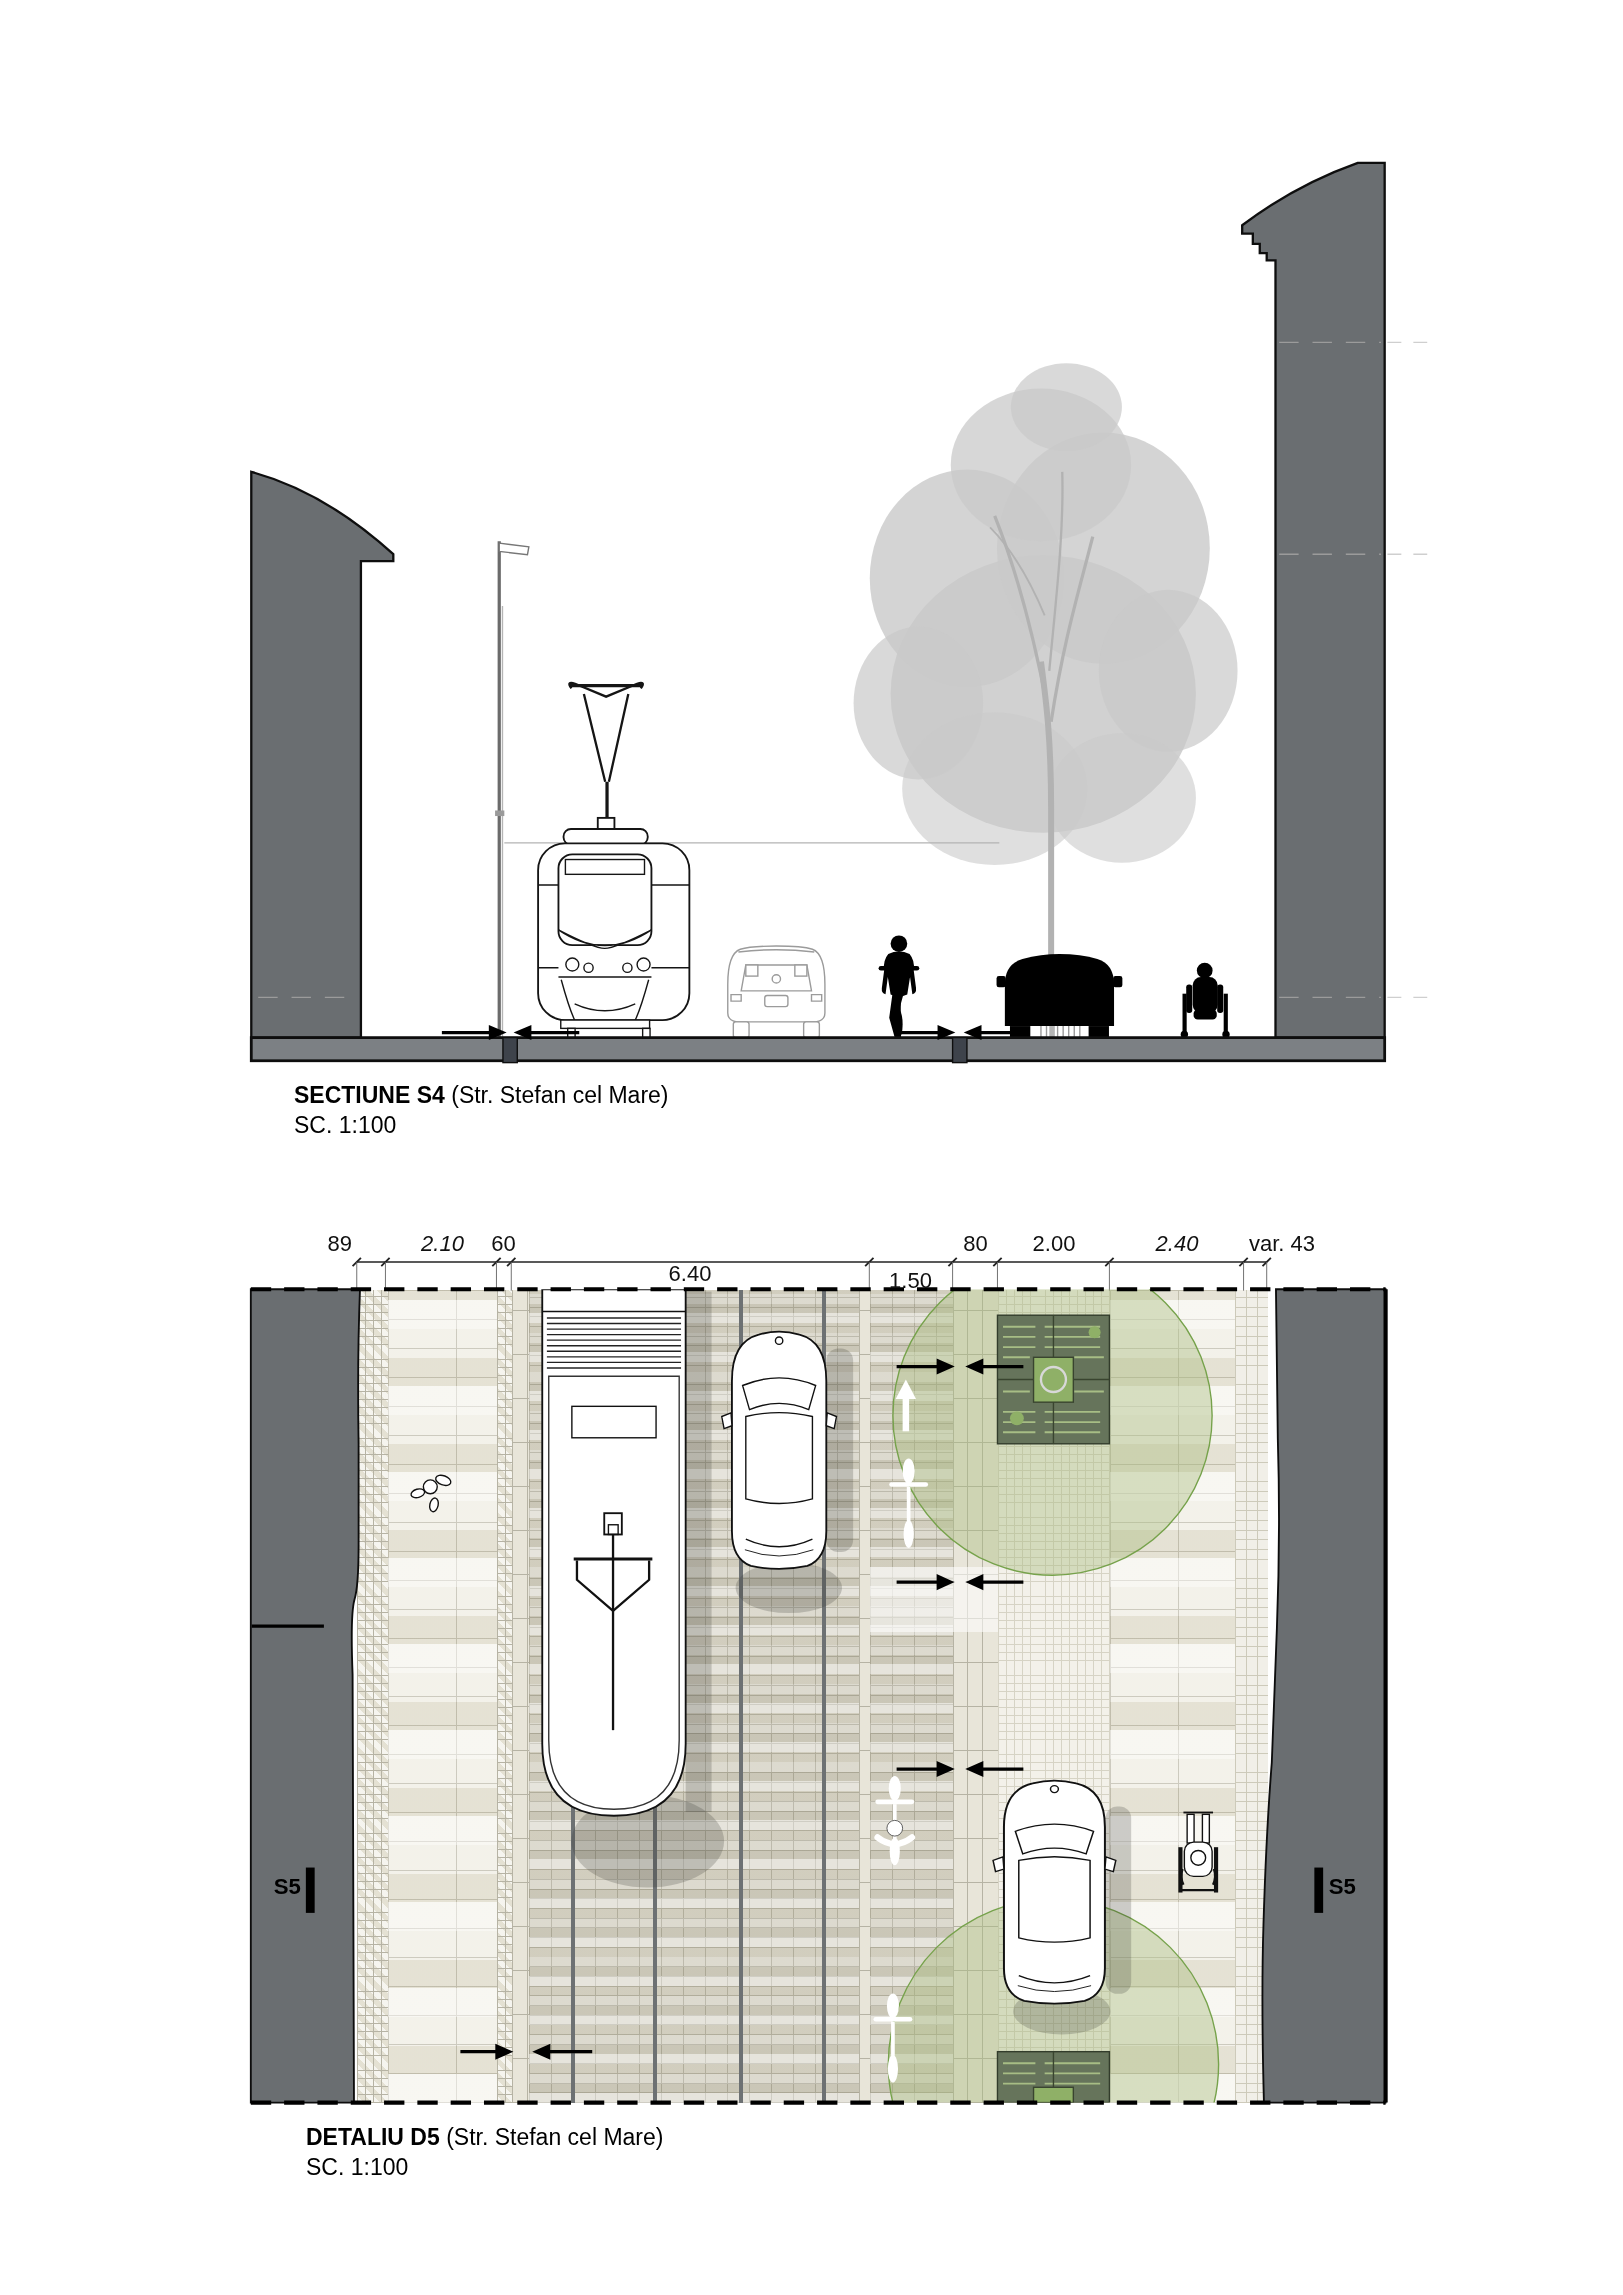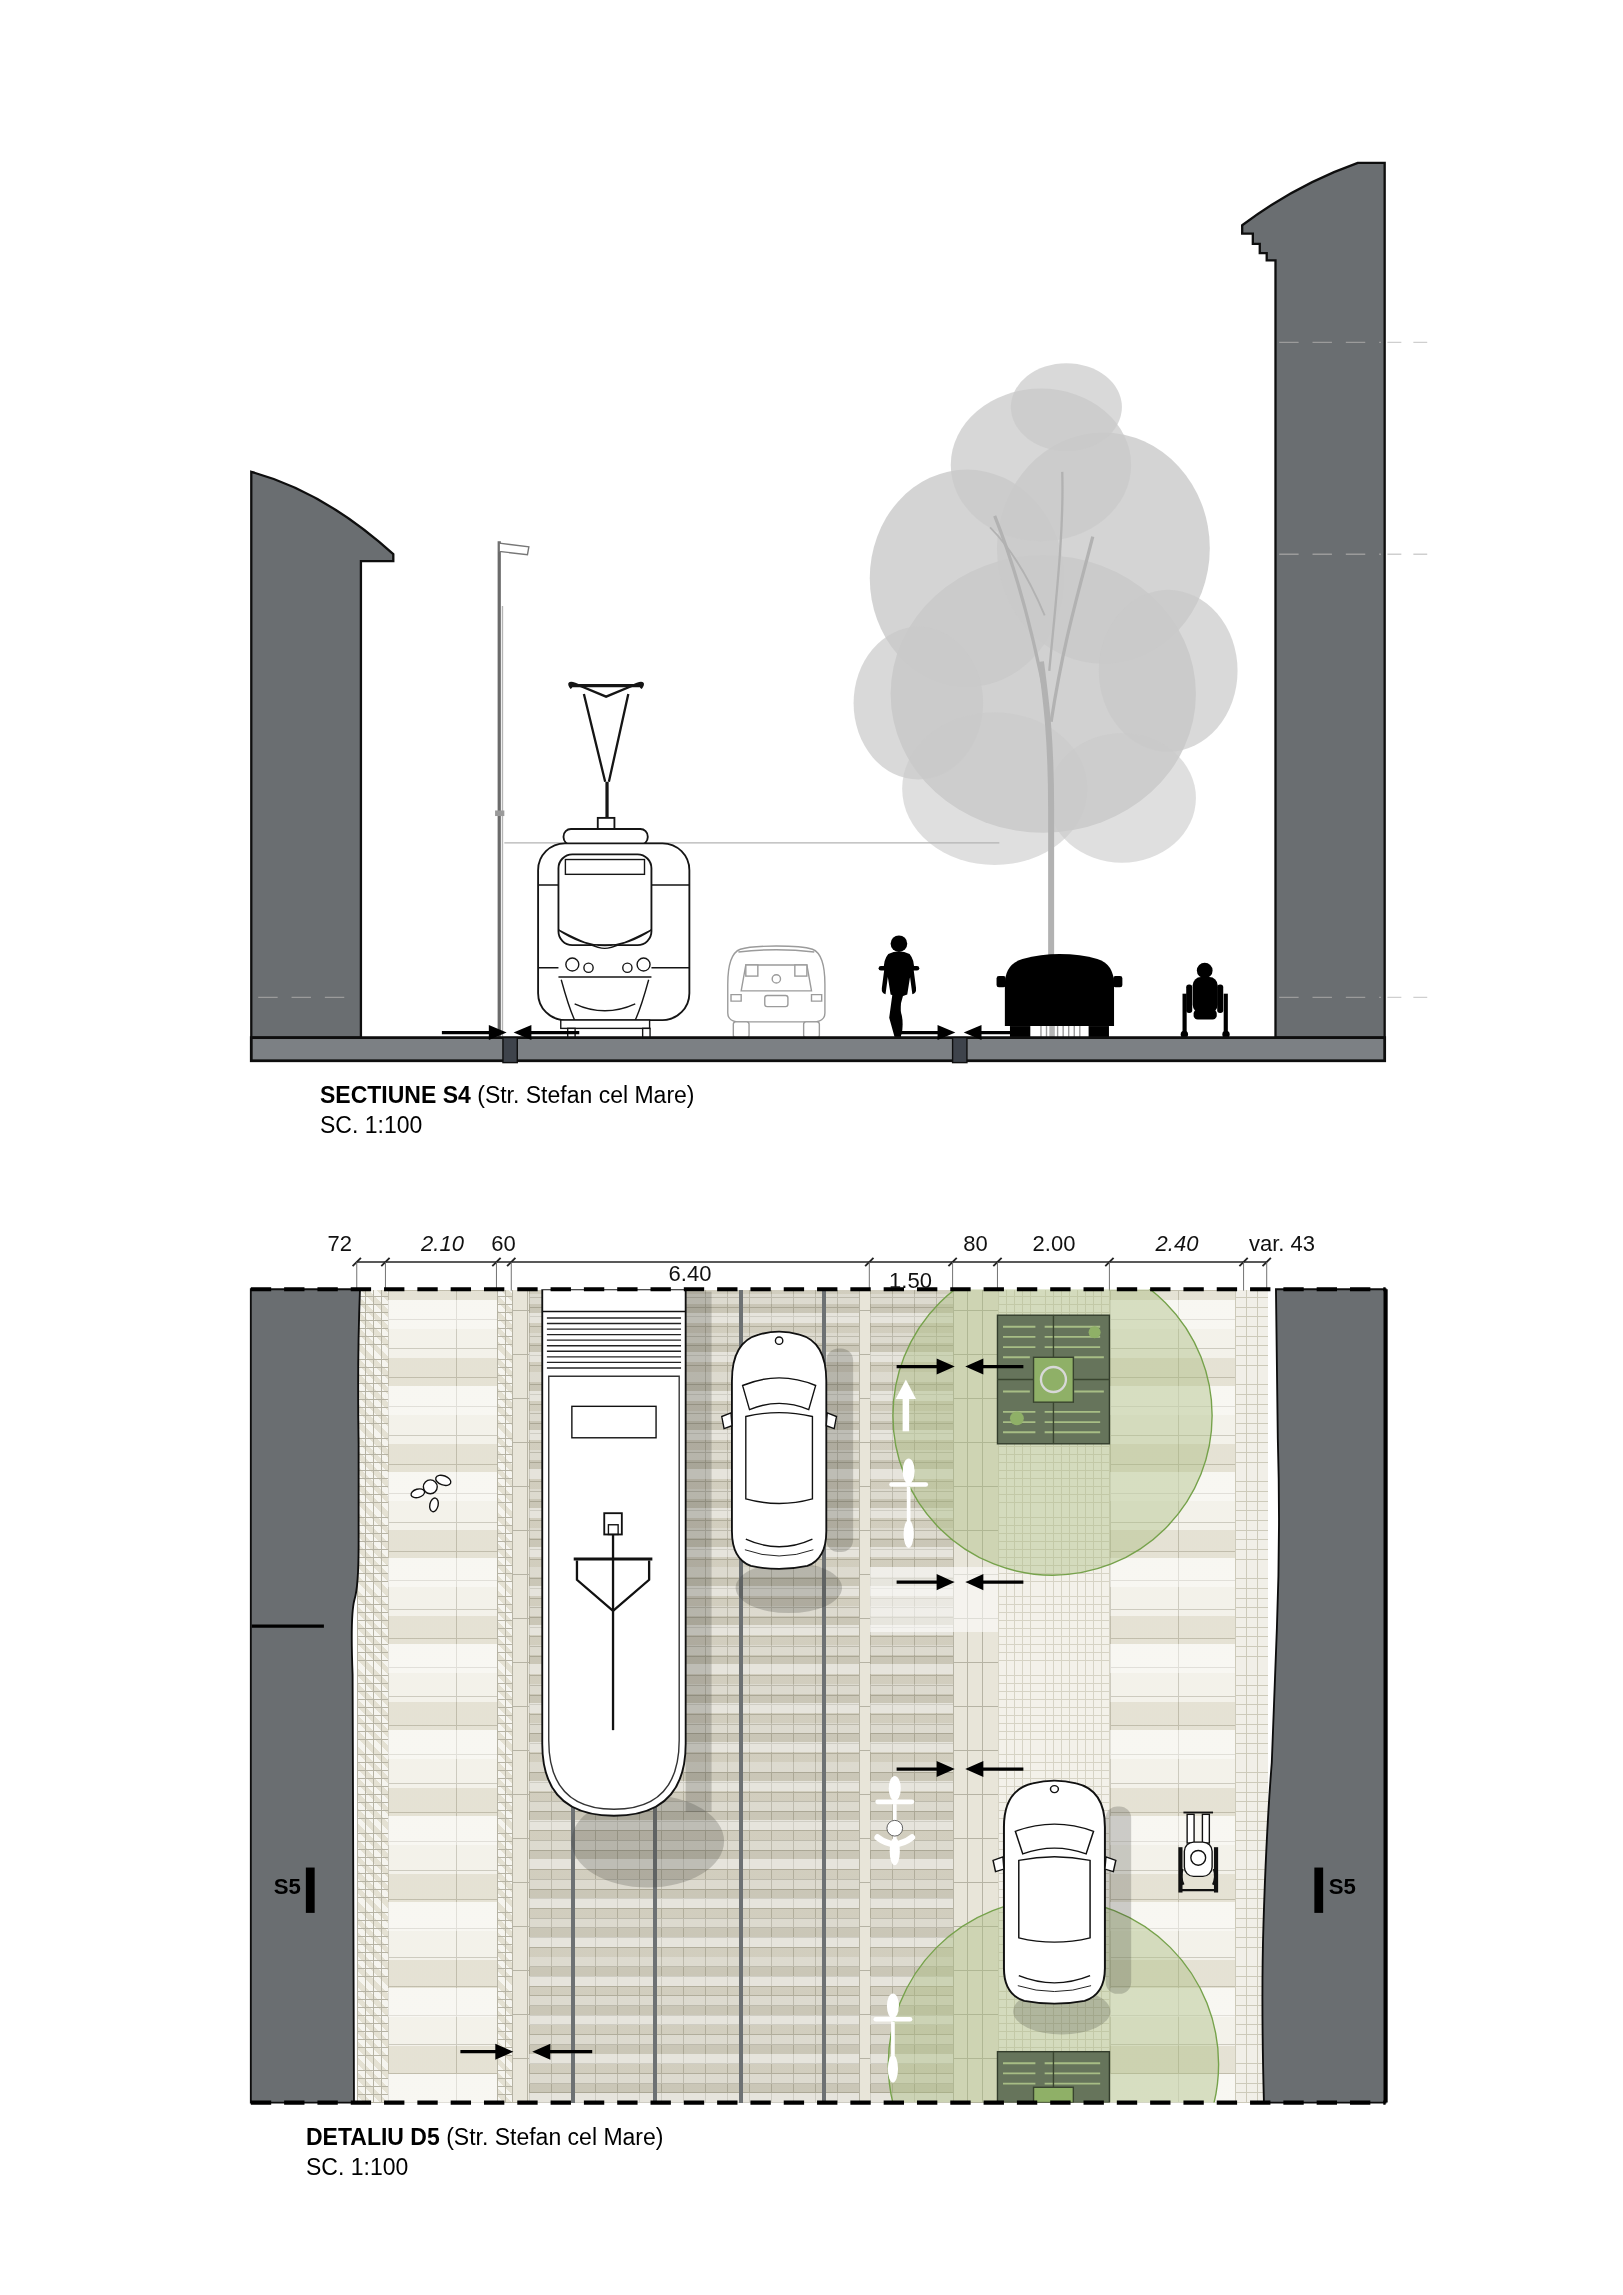--- a/index.html
+++ b/index.html
@@ -404,31 +404,31 @@
         <text x="2872" y="4095" font-size="48" font-weight="bold" fill="#000">S5</text>
       </g>
 
       <g stroke="#000" stroke-width="9" stroke-dasharray="44 28">
         <line x1="542" y1="2787" x2="2995" y2="2787"></line>
         <line x1="542" y1="4545" x2="2995" y2="4545"></line>
       </g>
     </g>
   </svg>
 
-  <div class="title-block" style="left:320px;top:1080px;">
+  <div class="title-block" style="left:294px;top:1080px;">
     <div><b>SECTIUNE S4</b><span> (Str. Stefan cel Mare)</span></div>
     <div>SC. 1:100</div>
   </div>
 
   <div class="title-block" style="left:306px;top:2122px;">
     <div><b>DETALIU D5</b><span> (Str. Stefan cel Mare)</span></div>
     <div>SC. 1:100</div>
   </div>
 
-  <span class="dimlab right" style="left:301px;width:51px;">72</span>
+  <span class="dimlab right" style="left:301px;width:51px;">89</span>
   <span class="dimlab" style="left:388px;width:109px;font-style:italic;">2.10</span>
   <span class="dimlab" style="left:479px;width:49px;">60</span>
   <span class="dimlab" style="left:511px;width:358px;margin-top:30px;">6.40</span>
   <span class="dimlab" style="left:869px;width:83px;margin-top:37px;">1.50</span>
   <span class="dimlab" style="left:953px;width:45px;">80</span>
   <span class="dimlab" style="left:998px;width:112px;">2.00</span>
   <span class="dimlab" style="left:1110px;width:134px;font-style:italic;">2.40</span>
   <span class="dimlab" style="left:1239px;width:86px;">var. 43</span>
 
 </div>

